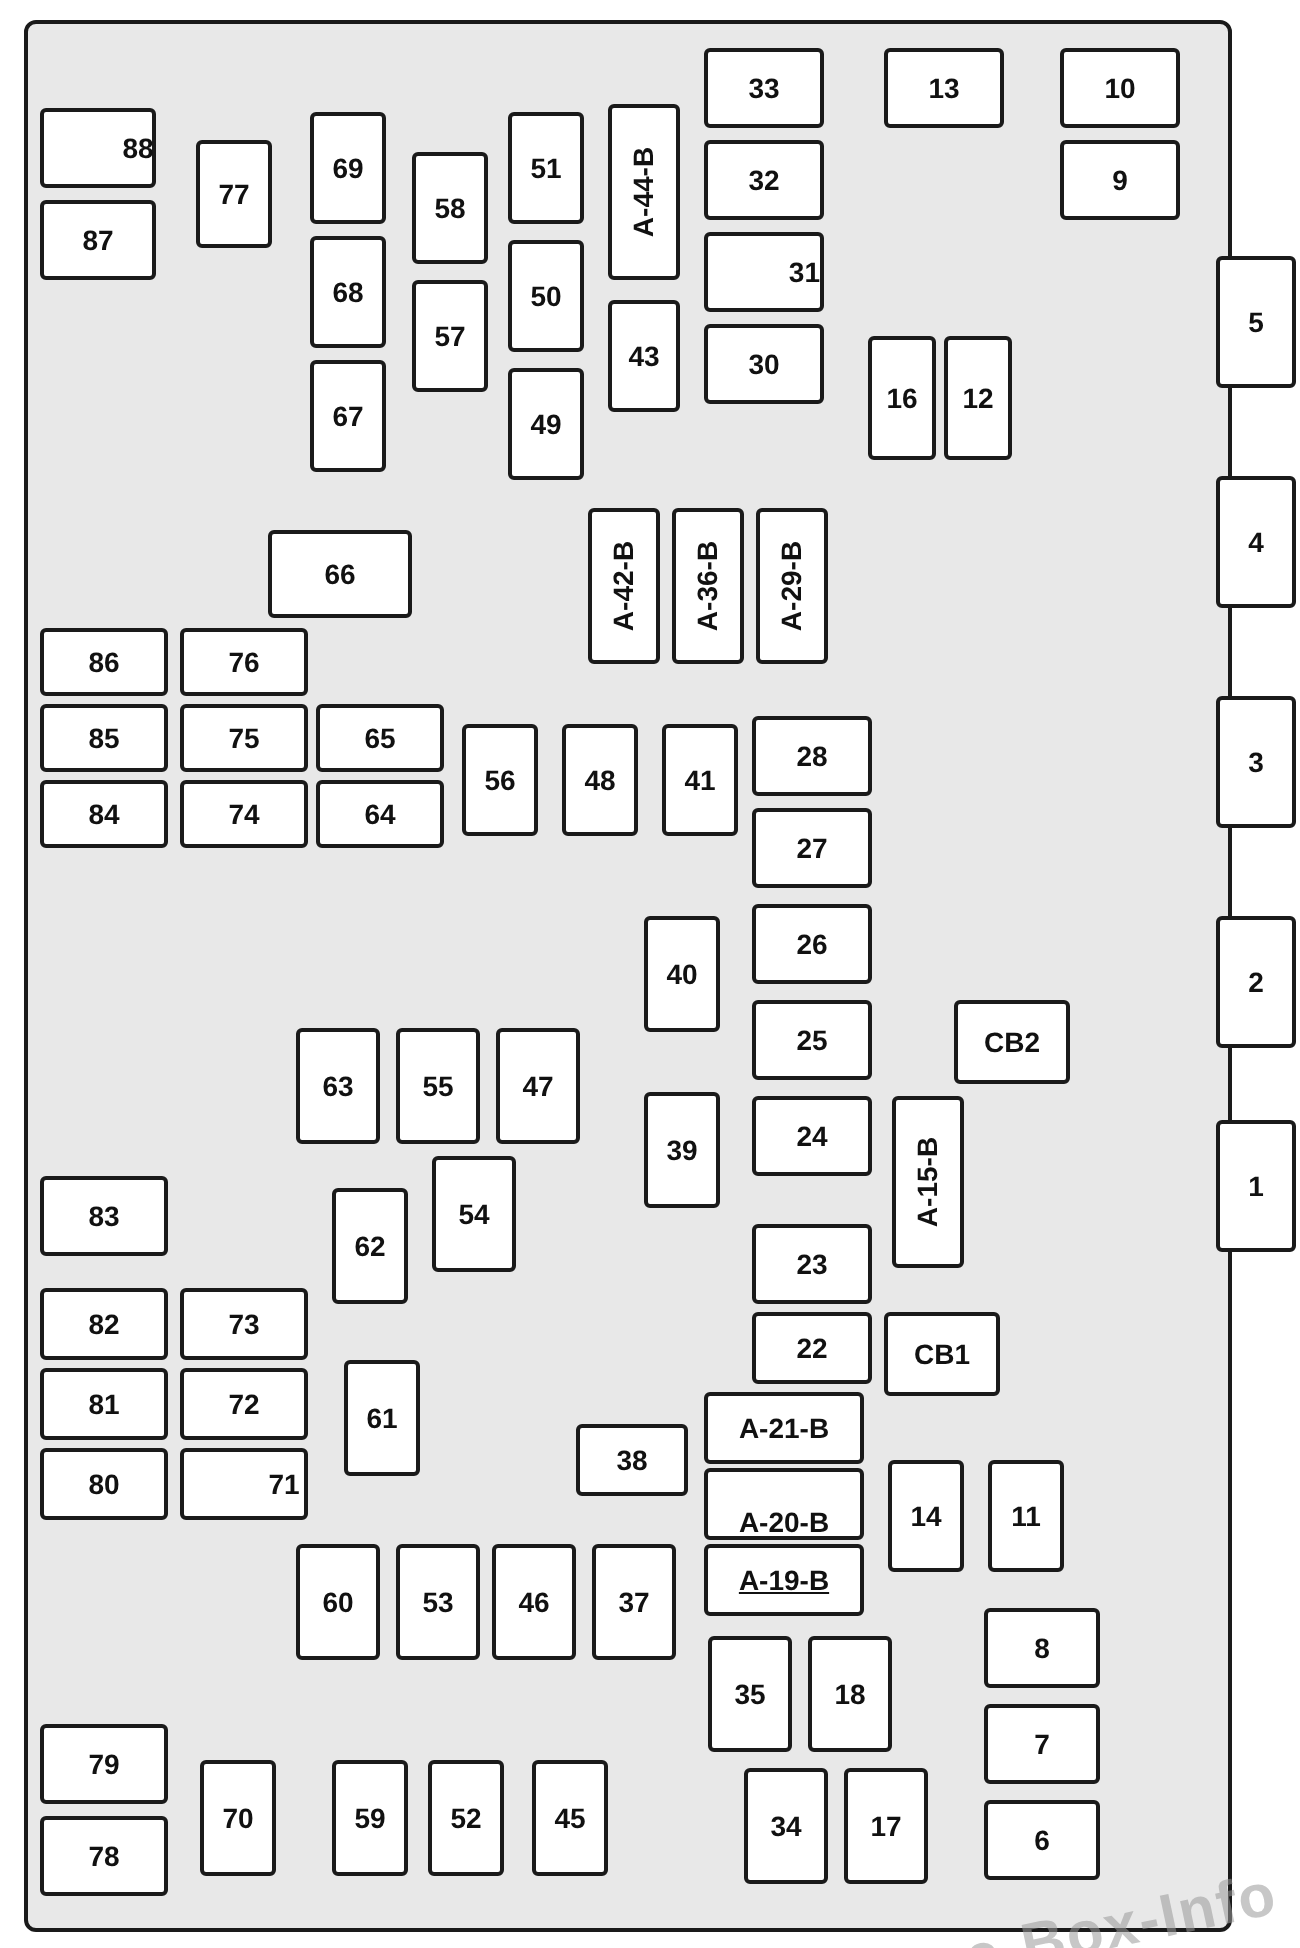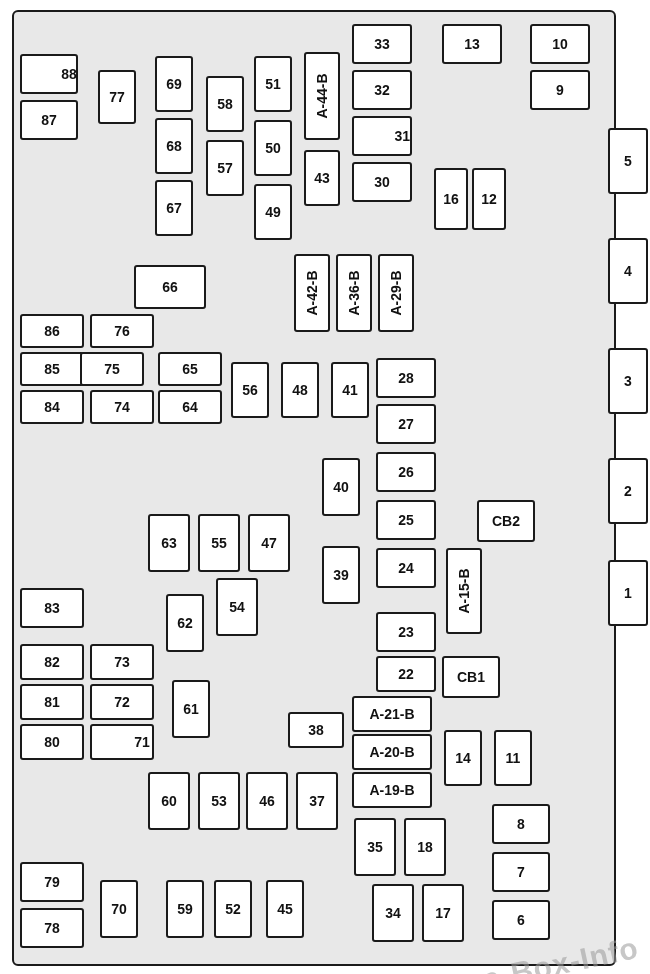--- a/index.html
+++ b/index.html
@@ -162,21 +162,21 @@
     </div>
     <div class="fuse" style="left: 20px; top: 314px; width: 64px; height: 34px;">
       <span>86</span>
     </div>
     <div class="fuse" style="left: 90px; top: 314px; width: 64px; height: 34px;">
       <span>76</span>
     </div>
     <div class="fuse" style="left: 20px; top: 352px; width: 64px; height: 34px;">
       <span>85</span>
     </div>
-    <div class="fuse" style="left: 80px; top: 352px; width: 64px; height: 34px;">
+    <div class="fuse" style="left: 90px; top: 352px; width: 64px; height: 34px;">
       <span>75</span>
     </div>
     <div class="fuse" style="left: 158px; top: 352px; width: 64px; height: 34px;">
       <span>65</span>
     </div>
     <div class="fuse" style="left: 20px; top: 390px; width: 64px; height: 34px;">
       <span>84</span>
     </div>
     <div class="fuse" style="left: 90px; top: 390px; width: 64px; height: 34px;">
       <span>74</span>
@@ -267,24 +267,24 @@
     </div>
     <div class="fuse" style="left: 172px; top: 680px; width: 38px; height: 58px;">
       <span>61</span>
     </div>
     <div class="fuse" style="left: 288px; top: 712px; width: 56px; height: 36px;">
       <span>38</span>
     </div>
     <div class="fuse" style="left: 352px; top: 696px; width: 80px; height: 36px;">
       <span>A-21-B</span>
     </div>
-    <div class="fuse" style="left: 352px; top: 734px; width: 80px; height: 36px;">
+    <div class="fuse" style="left: 352px; top: 734px; width: 80px; height: 36px; align-items: flex-end;">
       <span>A-20-B</span>
     </div>
-    <div class="fuse" style="left: 352px; top: 772px; width: 80px; height: 36px;">
+    <div class="fuse" style="left: 352px; top: 772px; width: 80px; height: 36px; text-decoration: underline;">
       <span>A-19-B</span>
     </div>
     <div class="fuse" style="left: 444px; top: 730px; width: 38px; height: 56px;">
       <span>14</span>
     </div>
     <div class="fuse" style="left: 494px; top: 730px; width: 38px; height: 56px;">
       <span>11</span>
     </div>
     <div class="fuse" style="left: 148px; top: 772px; width: 42px; height: 58px;">
       <span>60</span>

